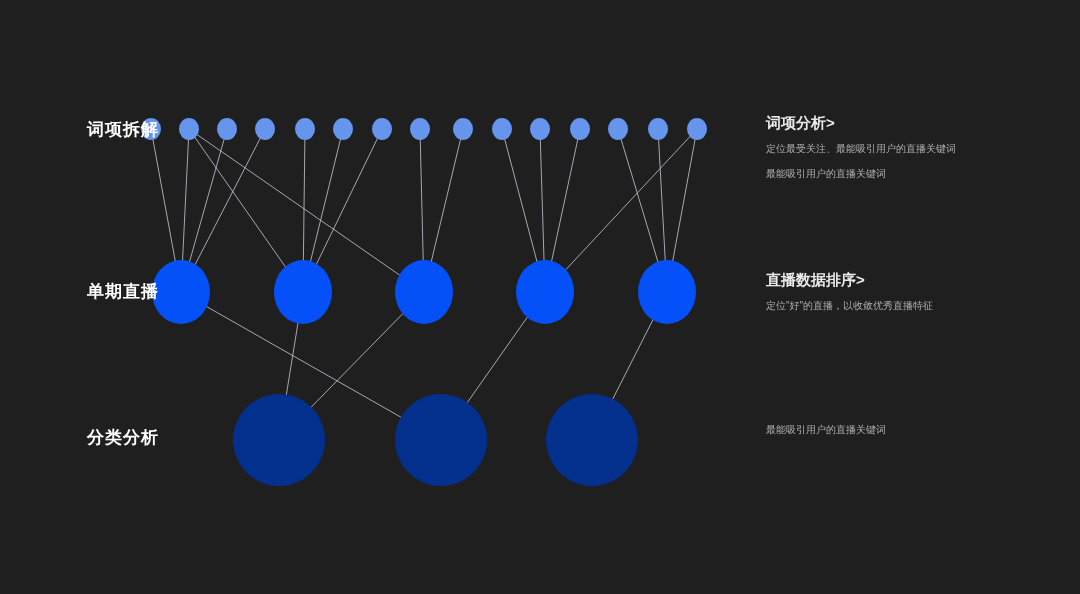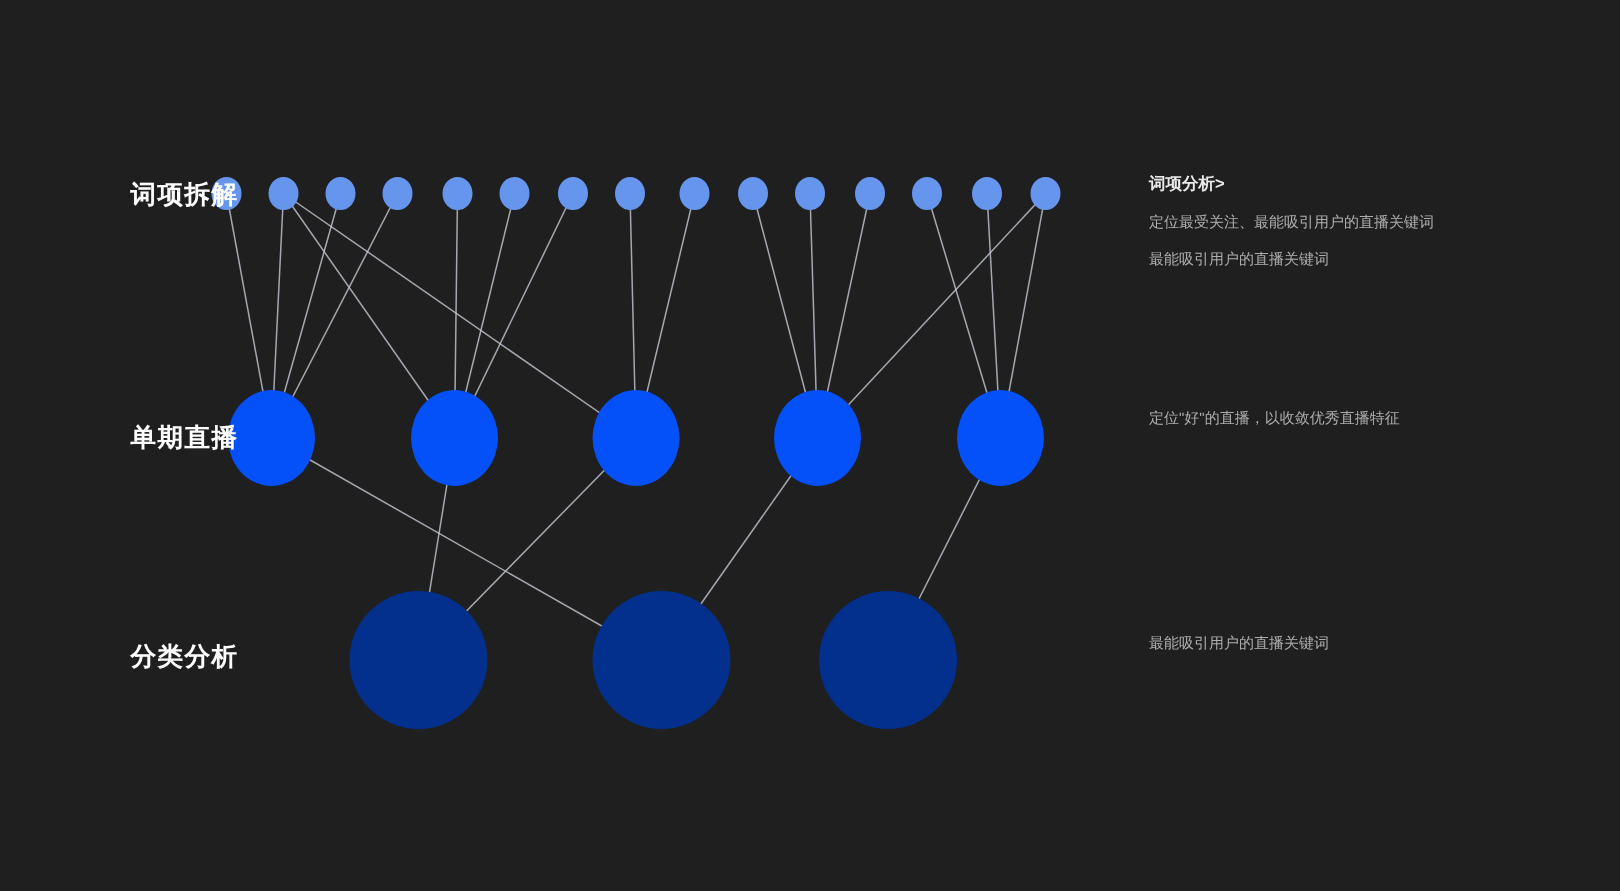--- a/index.html
+++ b/index.html
@@ -28,21 +28,21 @@
   .annotation{
     position:absolute;
     left:766px;
     width:300px;
   }
   .annotation.block-1{top:110px;}
   .annotation.block-2{top:267px;}
   .annotation.block-3{top:417px;}
   .annotation .title{
     color:#eaeaea;
-    font-size:11px;
+    font-size:15px;
     font-weight:bold;
     line-height:26px;
     white-space:nowrap;
   }
   .annotation .line{
     color:#aeaeae;
     font-size:10px;
     line-height:25px;
     white-space:nowrap;
   }
@@ -105,20 +105,21 @@
   <div class="row-label lives">单期直播</div>
   <div class="row-label categories">分类分析</div>
 
   <div class="annotation block-1">
     <div class="title">词项分析&gt;</div>
     <div class="line">定位最受关注、最能吸引用户的直播关键词</div>
     <div class="line">最能吸引用户的直播关键词</div>
   </div>
 
   <div class="annotation block-2">
+    <div class="title">直播数据排序&gt;</div>
     <div class="line">定位"好"的直播，以收敛优秀直播特征</div>
   </div>
 
   <div class="annotation block-3">
     <div class="line">最能吸引用户的直播关键词</div>
   </div>
 
 </div>
 
 </body></html>

